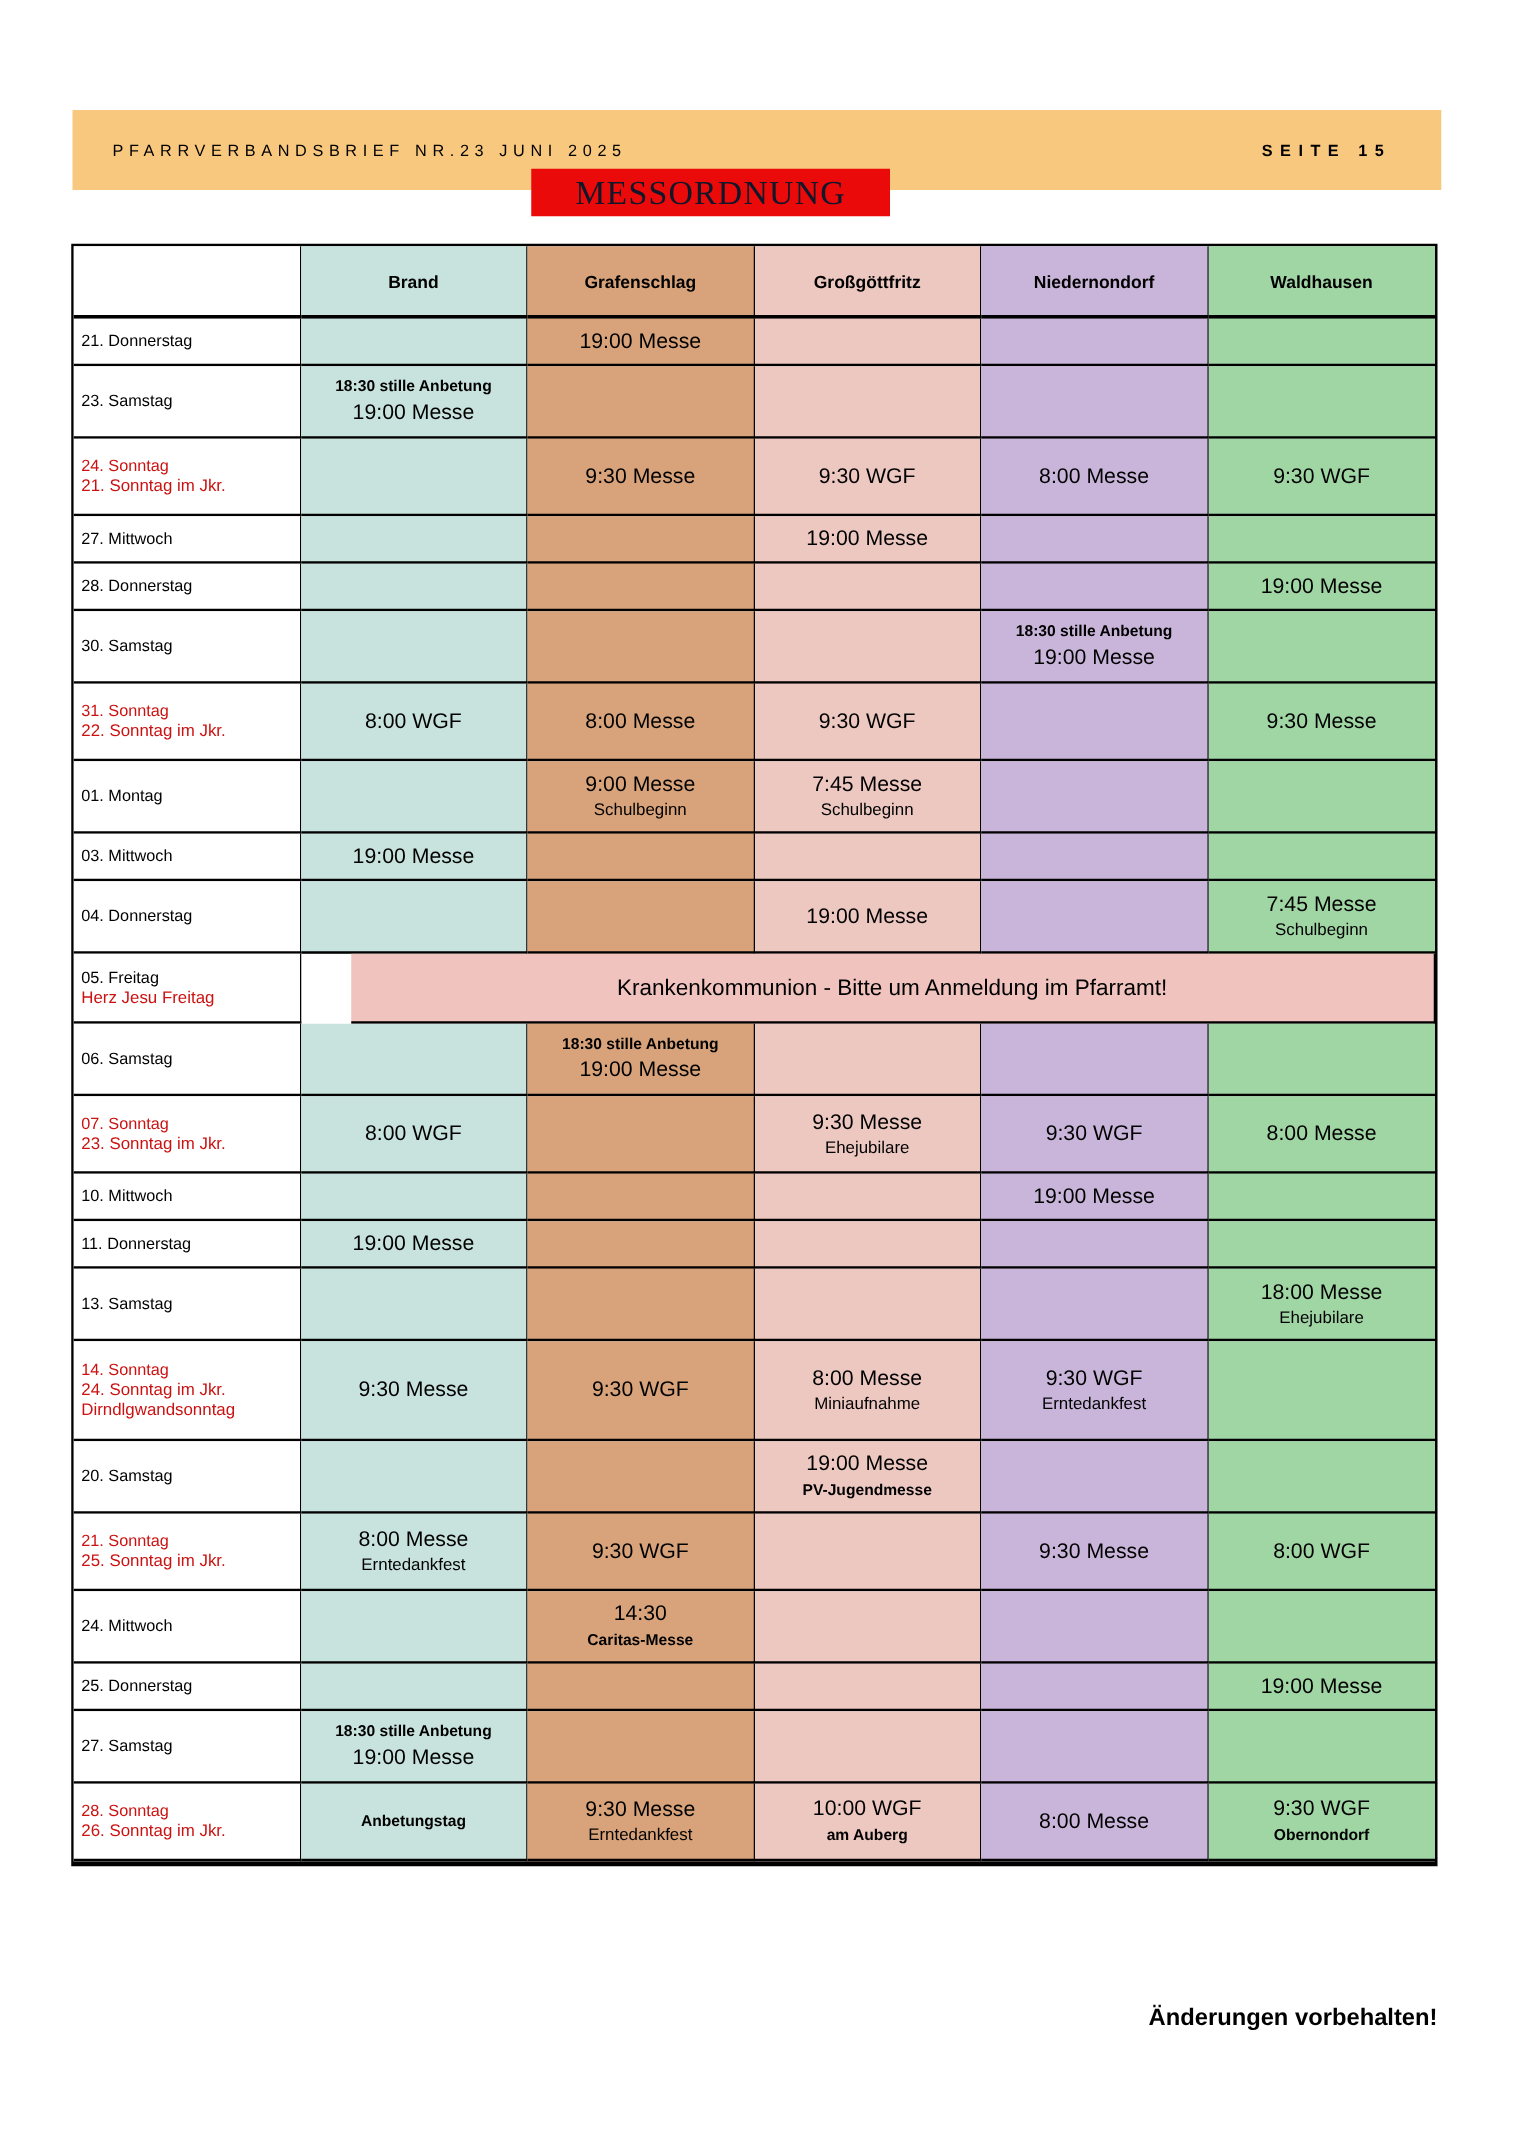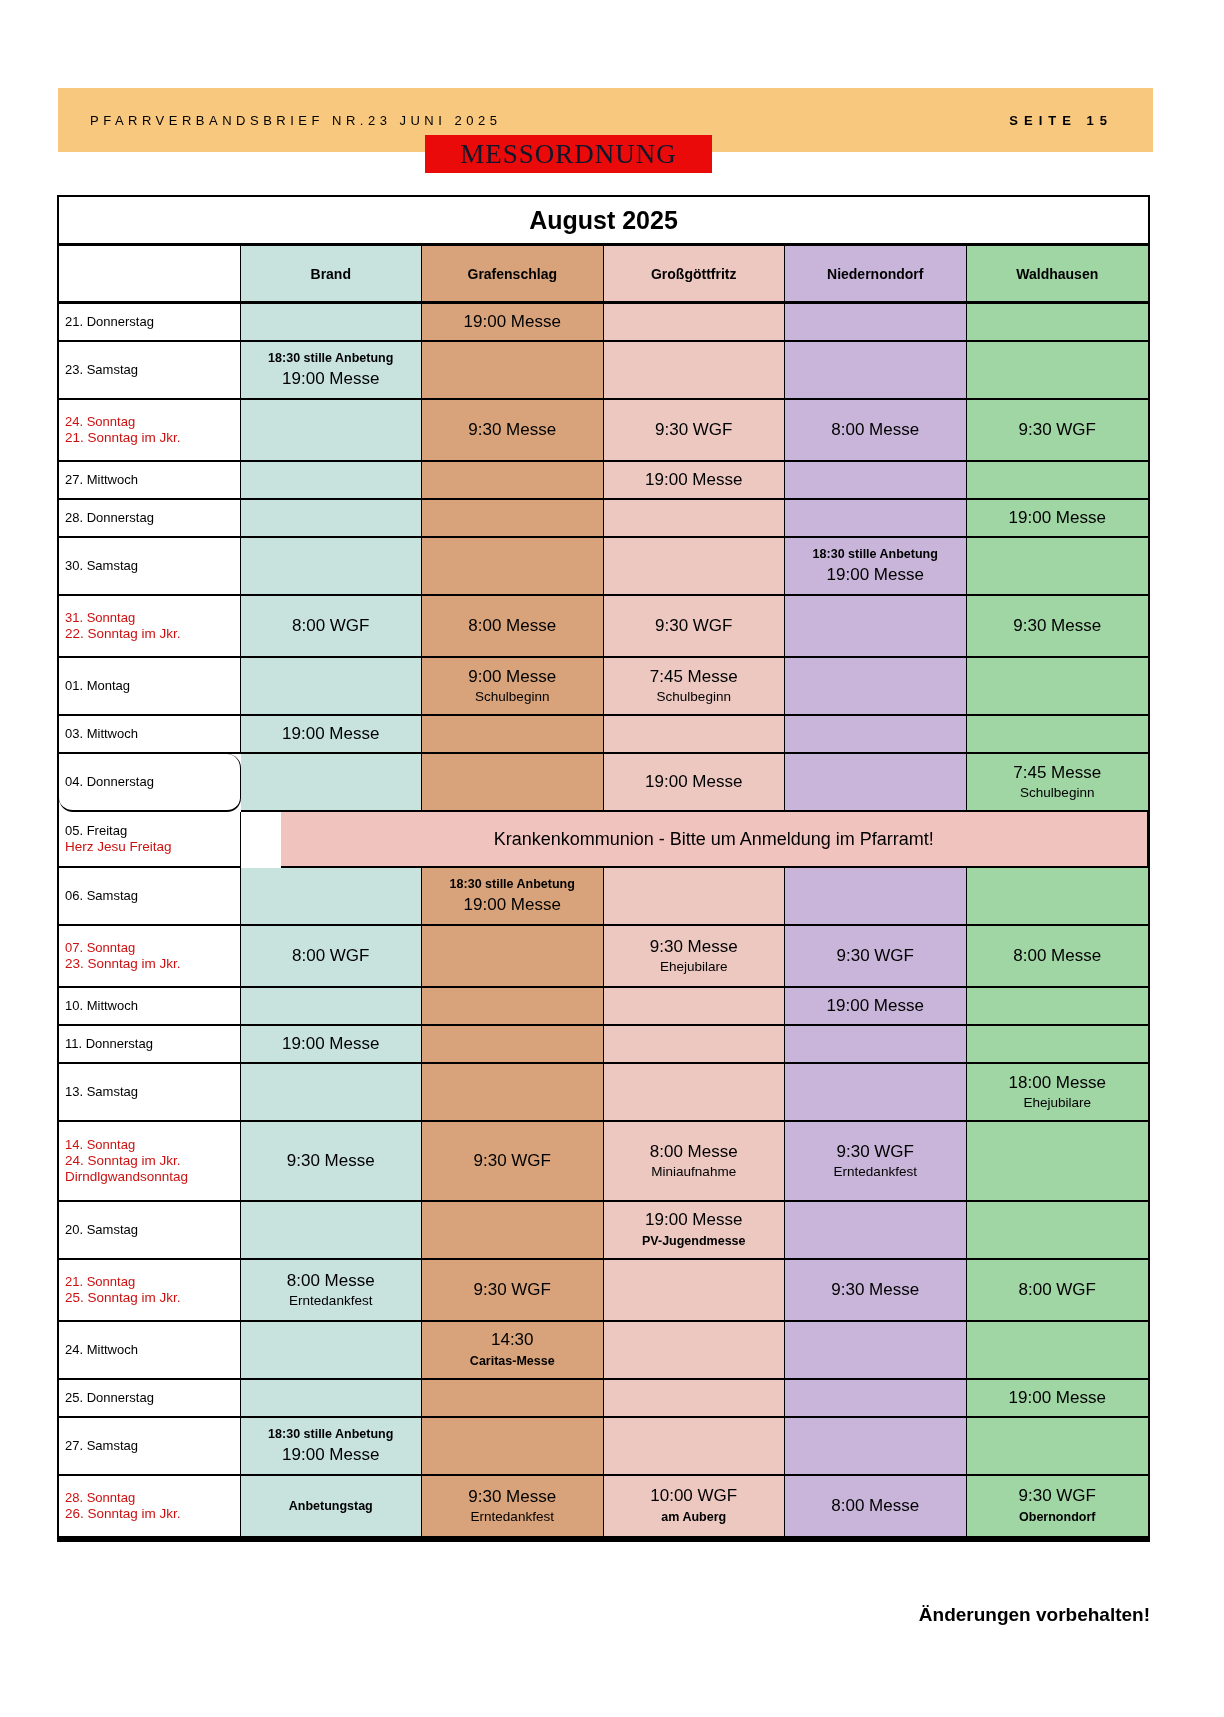--- a/index.html
+++ b/index.html
@@ -66,21 +66,20 @@
   <div class="banner" style="background: rgb(248, 200, 126);">
     <span class="bn-title">PFARRVERBANDSBRIEF NR.23 JUNI 2025</span>
     <span class="bn-page">SEITE 15</span>
   </div>
 
   <div class="title-box" style="background: rgb(234, 10, 10);">
     <span>MESSORDNUNG</span>
   </div>
 
   <div class="schedule">
-      <div class="month-header">August 2025</div>
       <div class="row hdr"><div class="cell day-cell" style="min-height: 58px;"></div><div class="cell" style="background: rgb(200, 227, 222);">
           <span>Brand</span>
         </div><div class="cell" style="background: rgb(216, 163, 122);">
           <span>Grafenschlag</span>
         </div><div class="cell" style="background: rgb(236, 200, 193);">
           <span>Großgöttfritz</span>
         </div><div class="cell" style="background: rgb(201, 181, 218);">
           <span>Niedernondorf</span>
         </div><div class="cell" style="background: rgb(160, 213, 164);">
           <span>Waldhausen</span>
@@ -143,21 +142,21 @@
           <div class="ln-small">Schulbeginn</div>
         </div><div class="cell" style="background: rgb(236, 200, 193); min-height: 58px;">
           <div class="ln-main">7:45 Messe</div>
           <div class="ln-small">Schulbeginn</div>
         </div><div class="cell" style="background: rgb(201, 181, 218); min-height: 58px;"></div><div class="cell" style="background: rgb(160, 213, 164); min-height: 58px;"></div></div>
       <div class="row"><div class="cell day-cell" style="min-height: 38px;">
           <div class="day">03. Mittwoch</div>
         </div><div class="cell" style="background: rgb(200, 227, 222); min-height: 38px;">
           <div class="ln-main">19:00 Messe</div>
         </div><div class="cell" style="background: rgb(216, 163, 122); min-height: 38px;"></div><div class="cell" style="background: rgb(236, 200, 193); min-height: 38px;"></div><div class="cell" style="background: rgb(201, 181, 218); min-height: 38px;"></div><div class="cell" style="background: rgb(160, 213, 164); min-height: 38px;"></div></div>
-      <div class="row"><div class="cell day-cell" style="min-height: 58px; border-radius: 14px;">
+      <div class="row"><div class="cell day-cell" style="min-height: 58px;">
           <div class="day">04. Donnerstag</div>
         </div><div class="cell" style="background: rgb(200, 227, 222); min-height: 58px;"></div><div class="cell" style="background: rgb(216, 163, 122); min-height: 58px;"></div><div class="cell" style="background: rgb(236, 200, 193); min-height: 58px;">
           <div class="ln-main">19:00 Messe</div>
         </div><div class="cell" style="background: rgb(201, 181, 218); min-height: 58px;"></div><div class="cell" style="background: rgb(160, 213, 164); min-height: 58px;">
           <div class="ln-main">7:45 Messe</div>
           <div class="ln-small">Schulbeginn</div>
         </div></div>
       <div class="row"><div class="cell day-cell" style="min-height: 56px;">
           <div class="day">05. Freitag</div>
           <div class="day-note">Herz Jesu Freitag</div>

